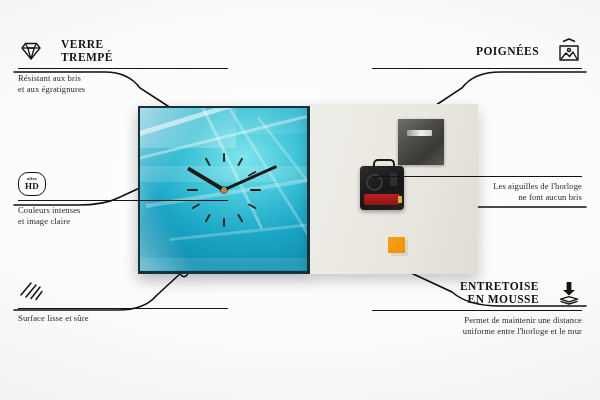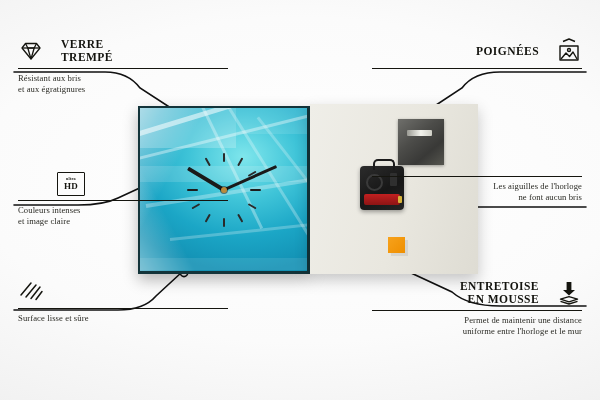--- a/index.html
+++ b/index.html
@@ -95,22 +95,22 @@
   .feature.right .title,.feature.right .desc{text-align:right;}
   .ico{width:26px;height:26px;flex:0 0 26px;display:block;}
 
   .f-verre{left:18px;top:38px;}
   .f-impression{left:18px;top:172px;}
   .f-bords{left:18px;top:278px;}
   .f-poignees{left:372px;top:38px;}
   .f-mecanisme{left:372px;top:172px;}
   .f-entretoise{left:372px;top:280px;}
 
-  .hdbox{width:26px;height:22px;border:1.6px solid #15150f;border-radius:1px;
-    display:flex;flex-direction:column;align-items:center;justify-content:center;line-height:1;margin-left:39px;}
+  .hdbox{width:26px;height:22px;border:1.6px solid #15150f;border-radius:10px;
+    display:flex;flex-direction:column;align-items:center;justify-content:center;line-height:1;}
   .hdbox .u{font-size:4.2px;font-weight:700;letter-spacing:.2px;color:#15150f;}
   .hdbox .d{font-size:9px;font-weight:700;letter-spacing:.2px;color:#15150f;margin-top:.5px;}
 </style>
 </head>
 <body>
 
 <div id="stage">
 
   <svg id="wires" viewBox="0 0 600 400">
     <g fill="none" stroke="#111111" stroke-width="1.6" stroke-linecap="round">

